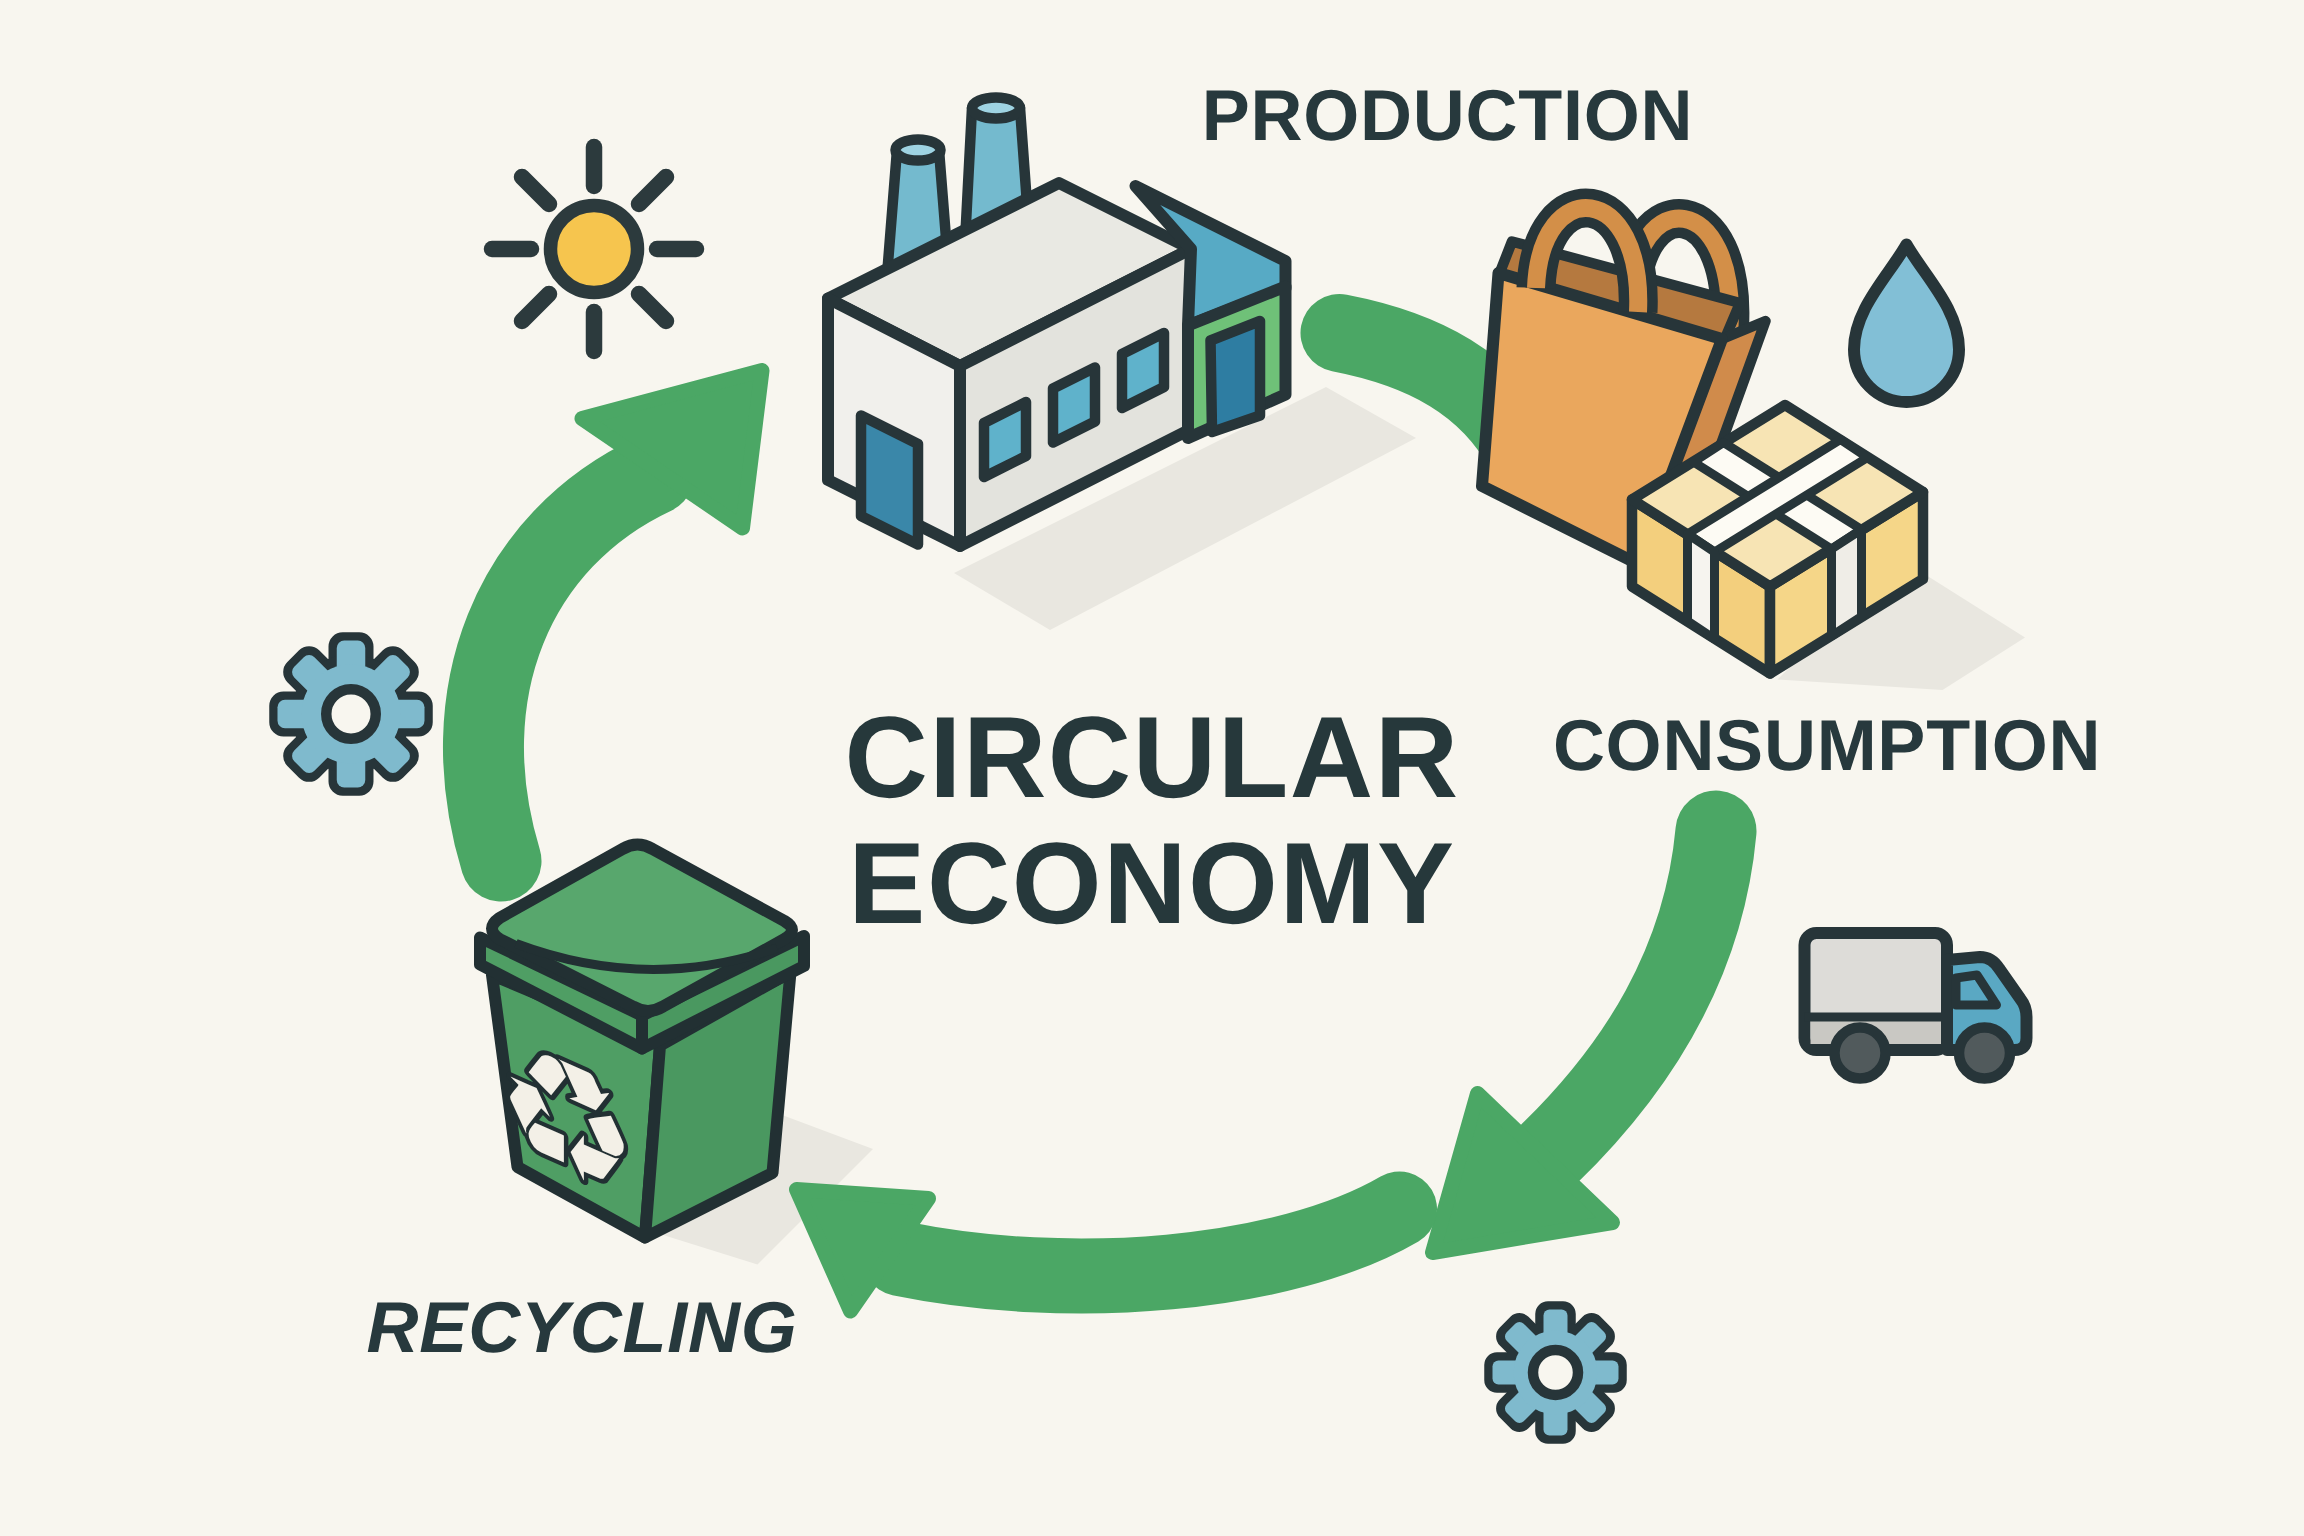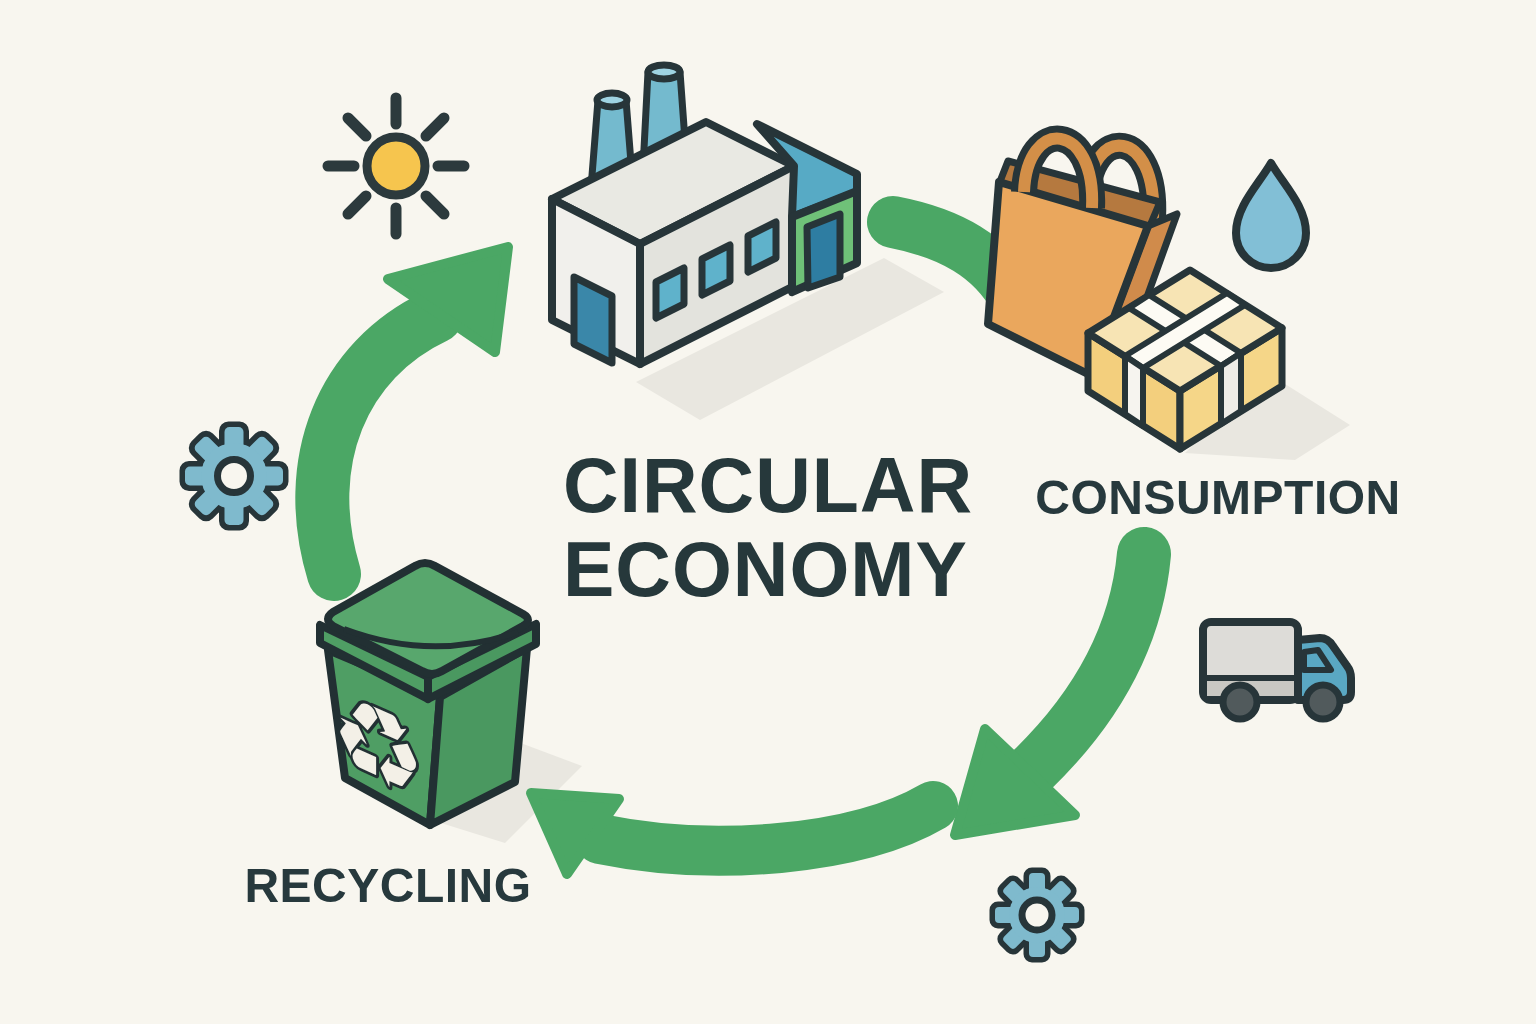--- a/index.html
+++ b/index.html
@@ -15,22 +15,23 @@
     position:absolute;
     transform:translateX(-50%);
     font-weight:bold;
     color:#27393d;
     white-space:nowrap;
     line-height:1.1;
   }
   .stage-label{font-size:48px;letter-spacing:0.5px;}
   #title{
     position:absolute;
-    left:768px;top:443px;
+    left:768px;top:463px;
     transform:translateX(-50%);
+    text-align:center;
     font-weight:bold;
     font-size:77px;
     line-height:84px;
     letter-spacing:1px;
     color:#26383b;
     white-space:nowrap;
   }
 </style>
 </head>
 <body>
@@ -187,18 +188,19 @@
 
       <text x="0" y="0" transform="translate(378,746) skewY(24)" font-family="DejaVu Sans" font-size="104" text-anchor="middle" dominant-baseline="central" fill="#f3f0e7" stroke="#223033" stroke-width="6" paint-order="stroke" stroke-linejoin="round">♻</text>
     </g>
   </svg>
 
   <div id="title">
     <div>CIRCULAR</div>
     <div>ECONOMY</div>
   </div>
 
+  <div class="label stage-label" style="left:965px; top:52px;">PRODUCTION</div>
 
   <div class="label stage-label" style="left:1218px; top:472px;text-align:right;">CONSUMPTION</div>
 
-  <div class="label stage-label" style="left:388px; top:860px;">RECYCLING</div>
+  <div class="label stage-label" style="left:388px; top:860px;font-style:italic;">RECYCLING</div>
 
 </div>
 
 </body></html>

